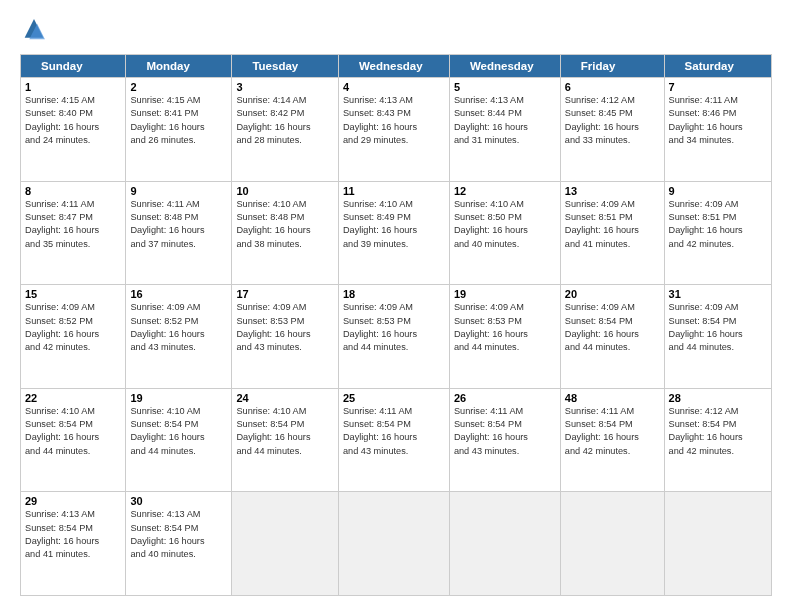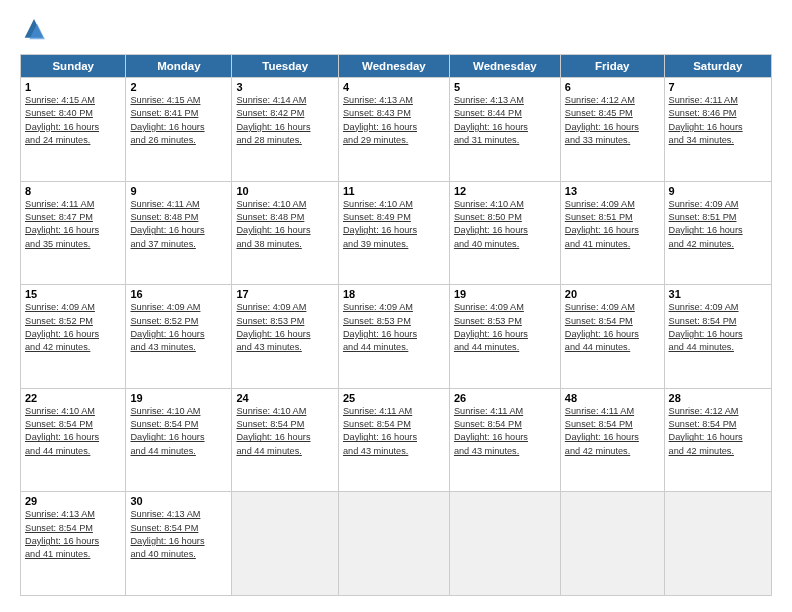--- a/index.html
+++ b/index.html
@@ -58,21 +58,21 @@
       width: 100%;
       border-collapse: collapse;
       flex: 1;
     }
     .calendar th {
       background: #2e6da4;
       color: #fff;
       font-size: 11.5px;
       font-weight: bold;
       padding: 5px 20px;
-      text-align: center;
+      text-align: left;
       border: 1px solid #ccc;
     }
     .calendar td {
       border: 1px solid #ccc;
       vertical-align: top;
       padding: 3px 4px;
       font-size: 9.2px;
       color: #333;
       width: 113px;
       height: 78px;
@@ -84,21 +84,20 @@
     .day-num {
       font-size: 11px;
       font-weight: bold;
       color: #000;
       display: block;
       margin-bottom: 1px;
     }
     .day-info {
       line-height: 1.45;
       color: #333;
-      text-decoration: underline;
     }
   </style>
 </head>
 <body>
 
 <div class="page">
   <div class="header">
     <div class="logo">
       <svg class="logo-icon" viewBox="0 0 36 36">
         <polygon points="18,4 30,28 6,28" fill="#2e6da4"></polygon>

